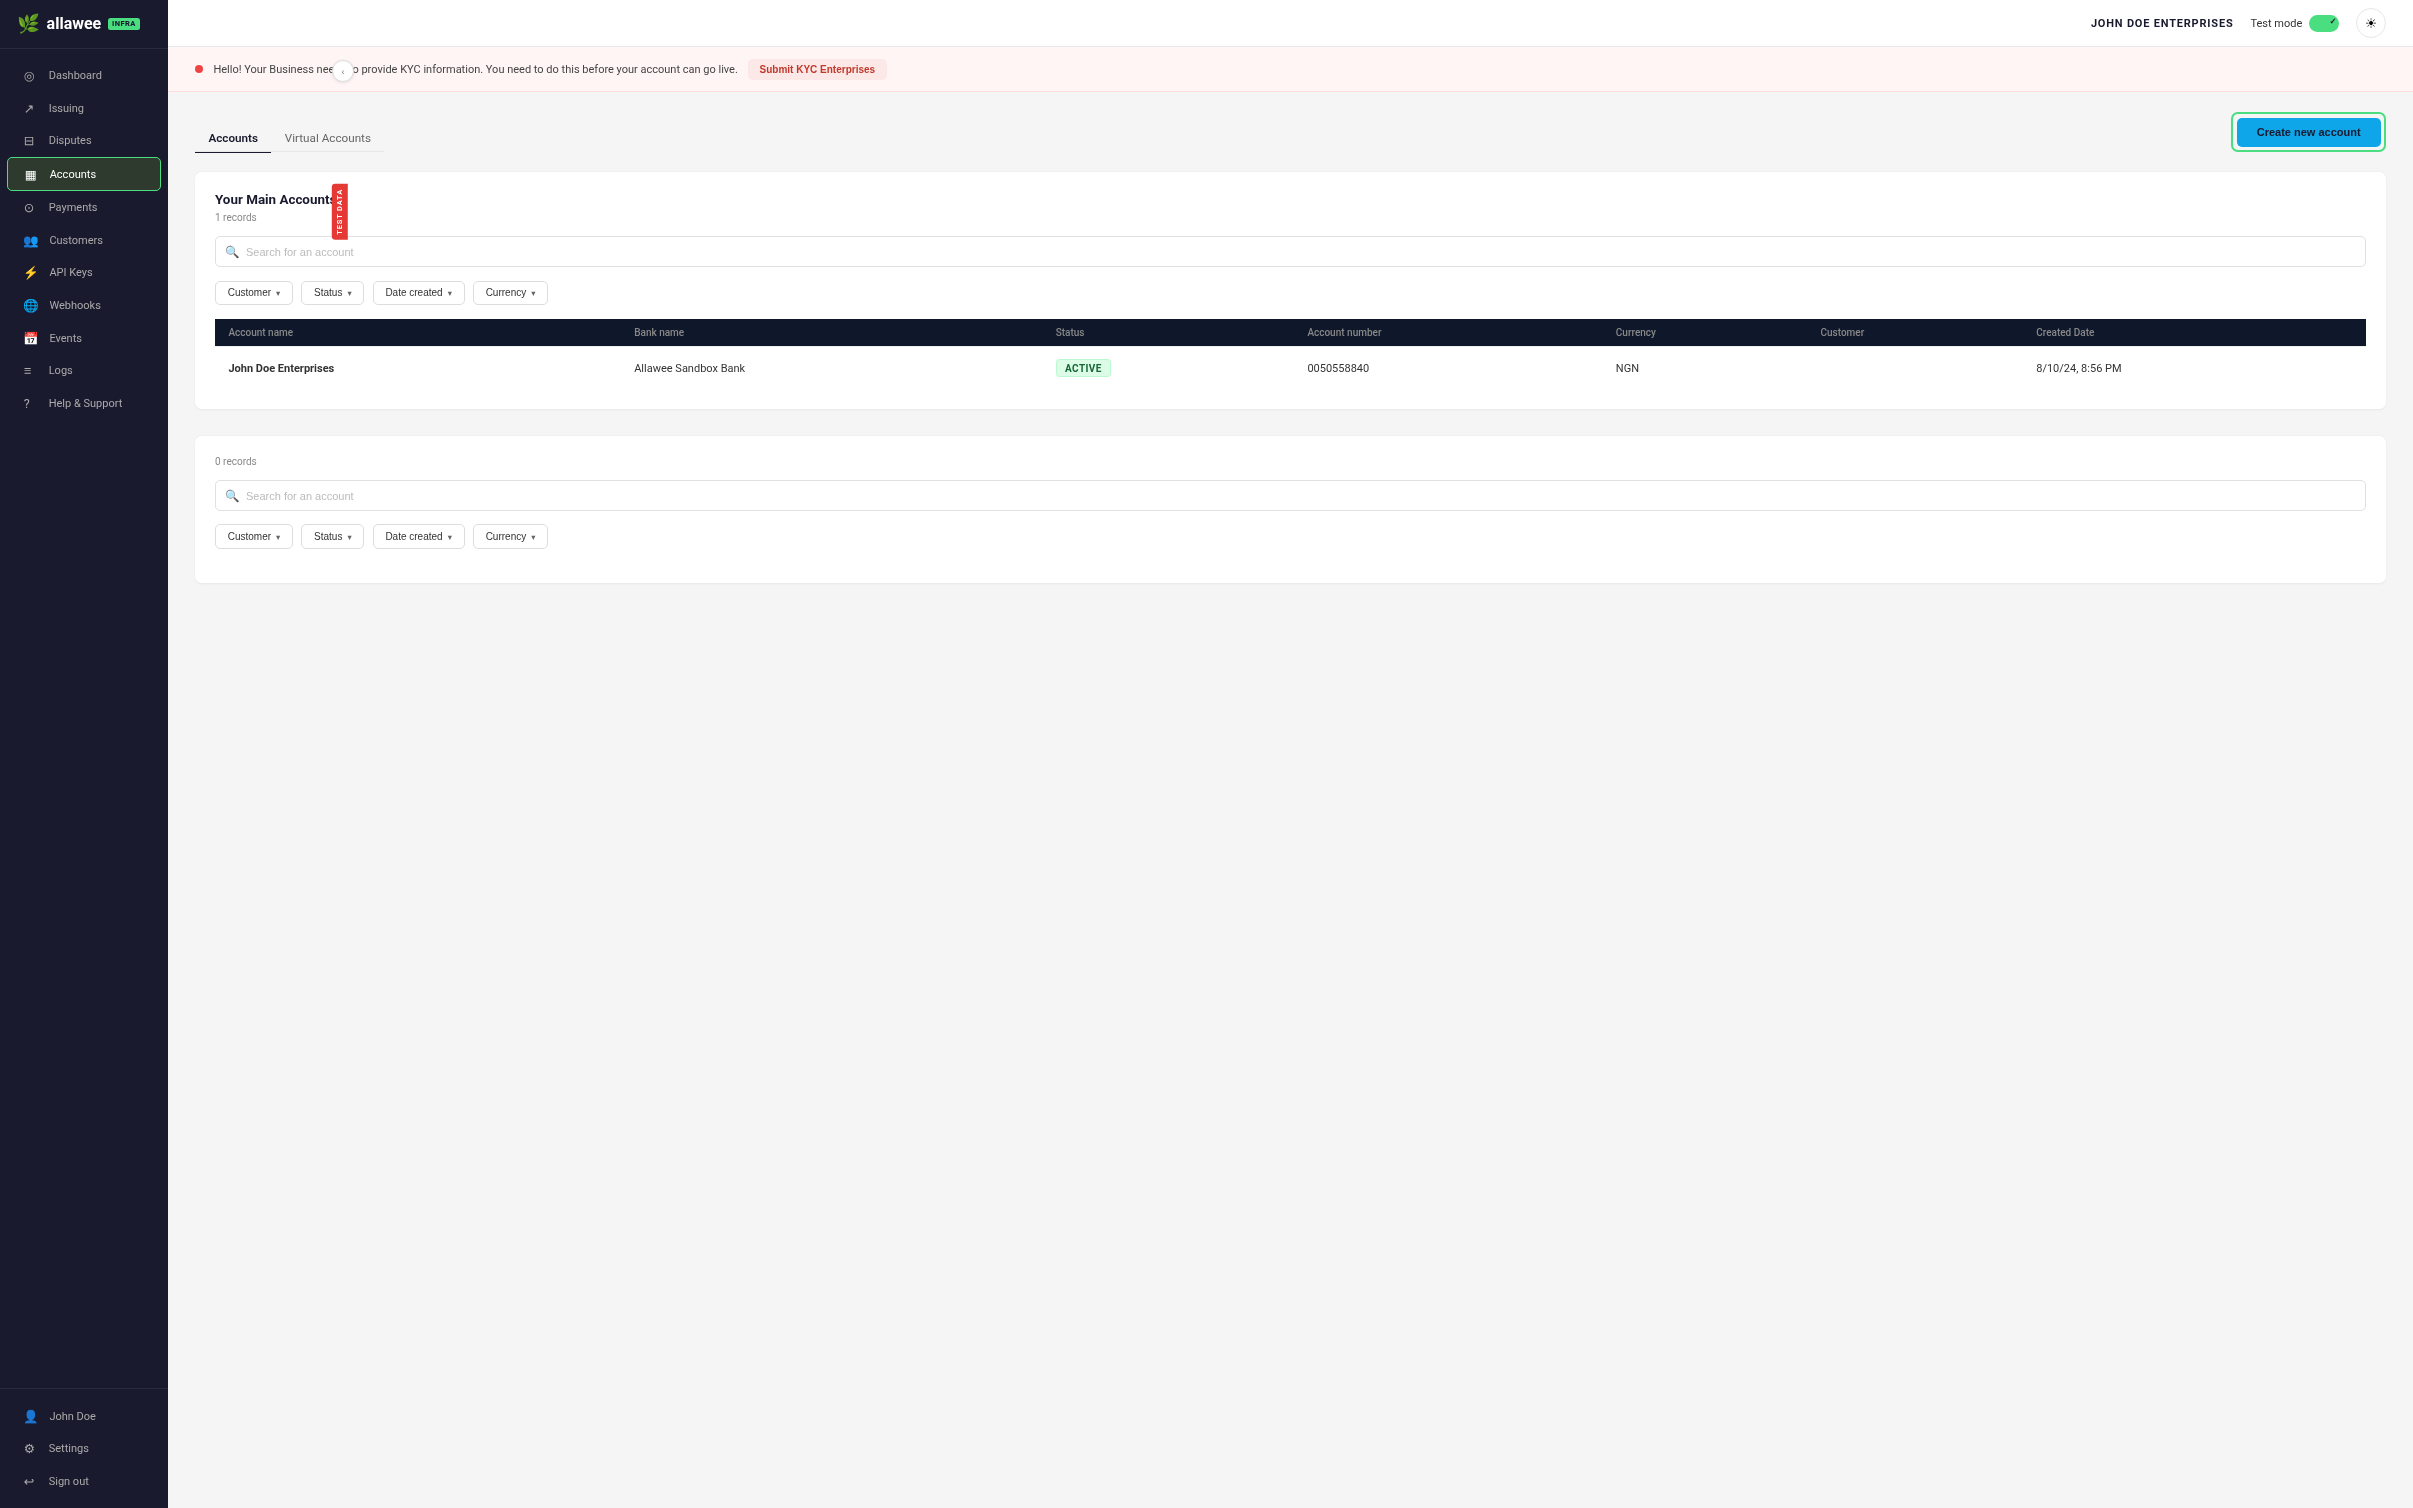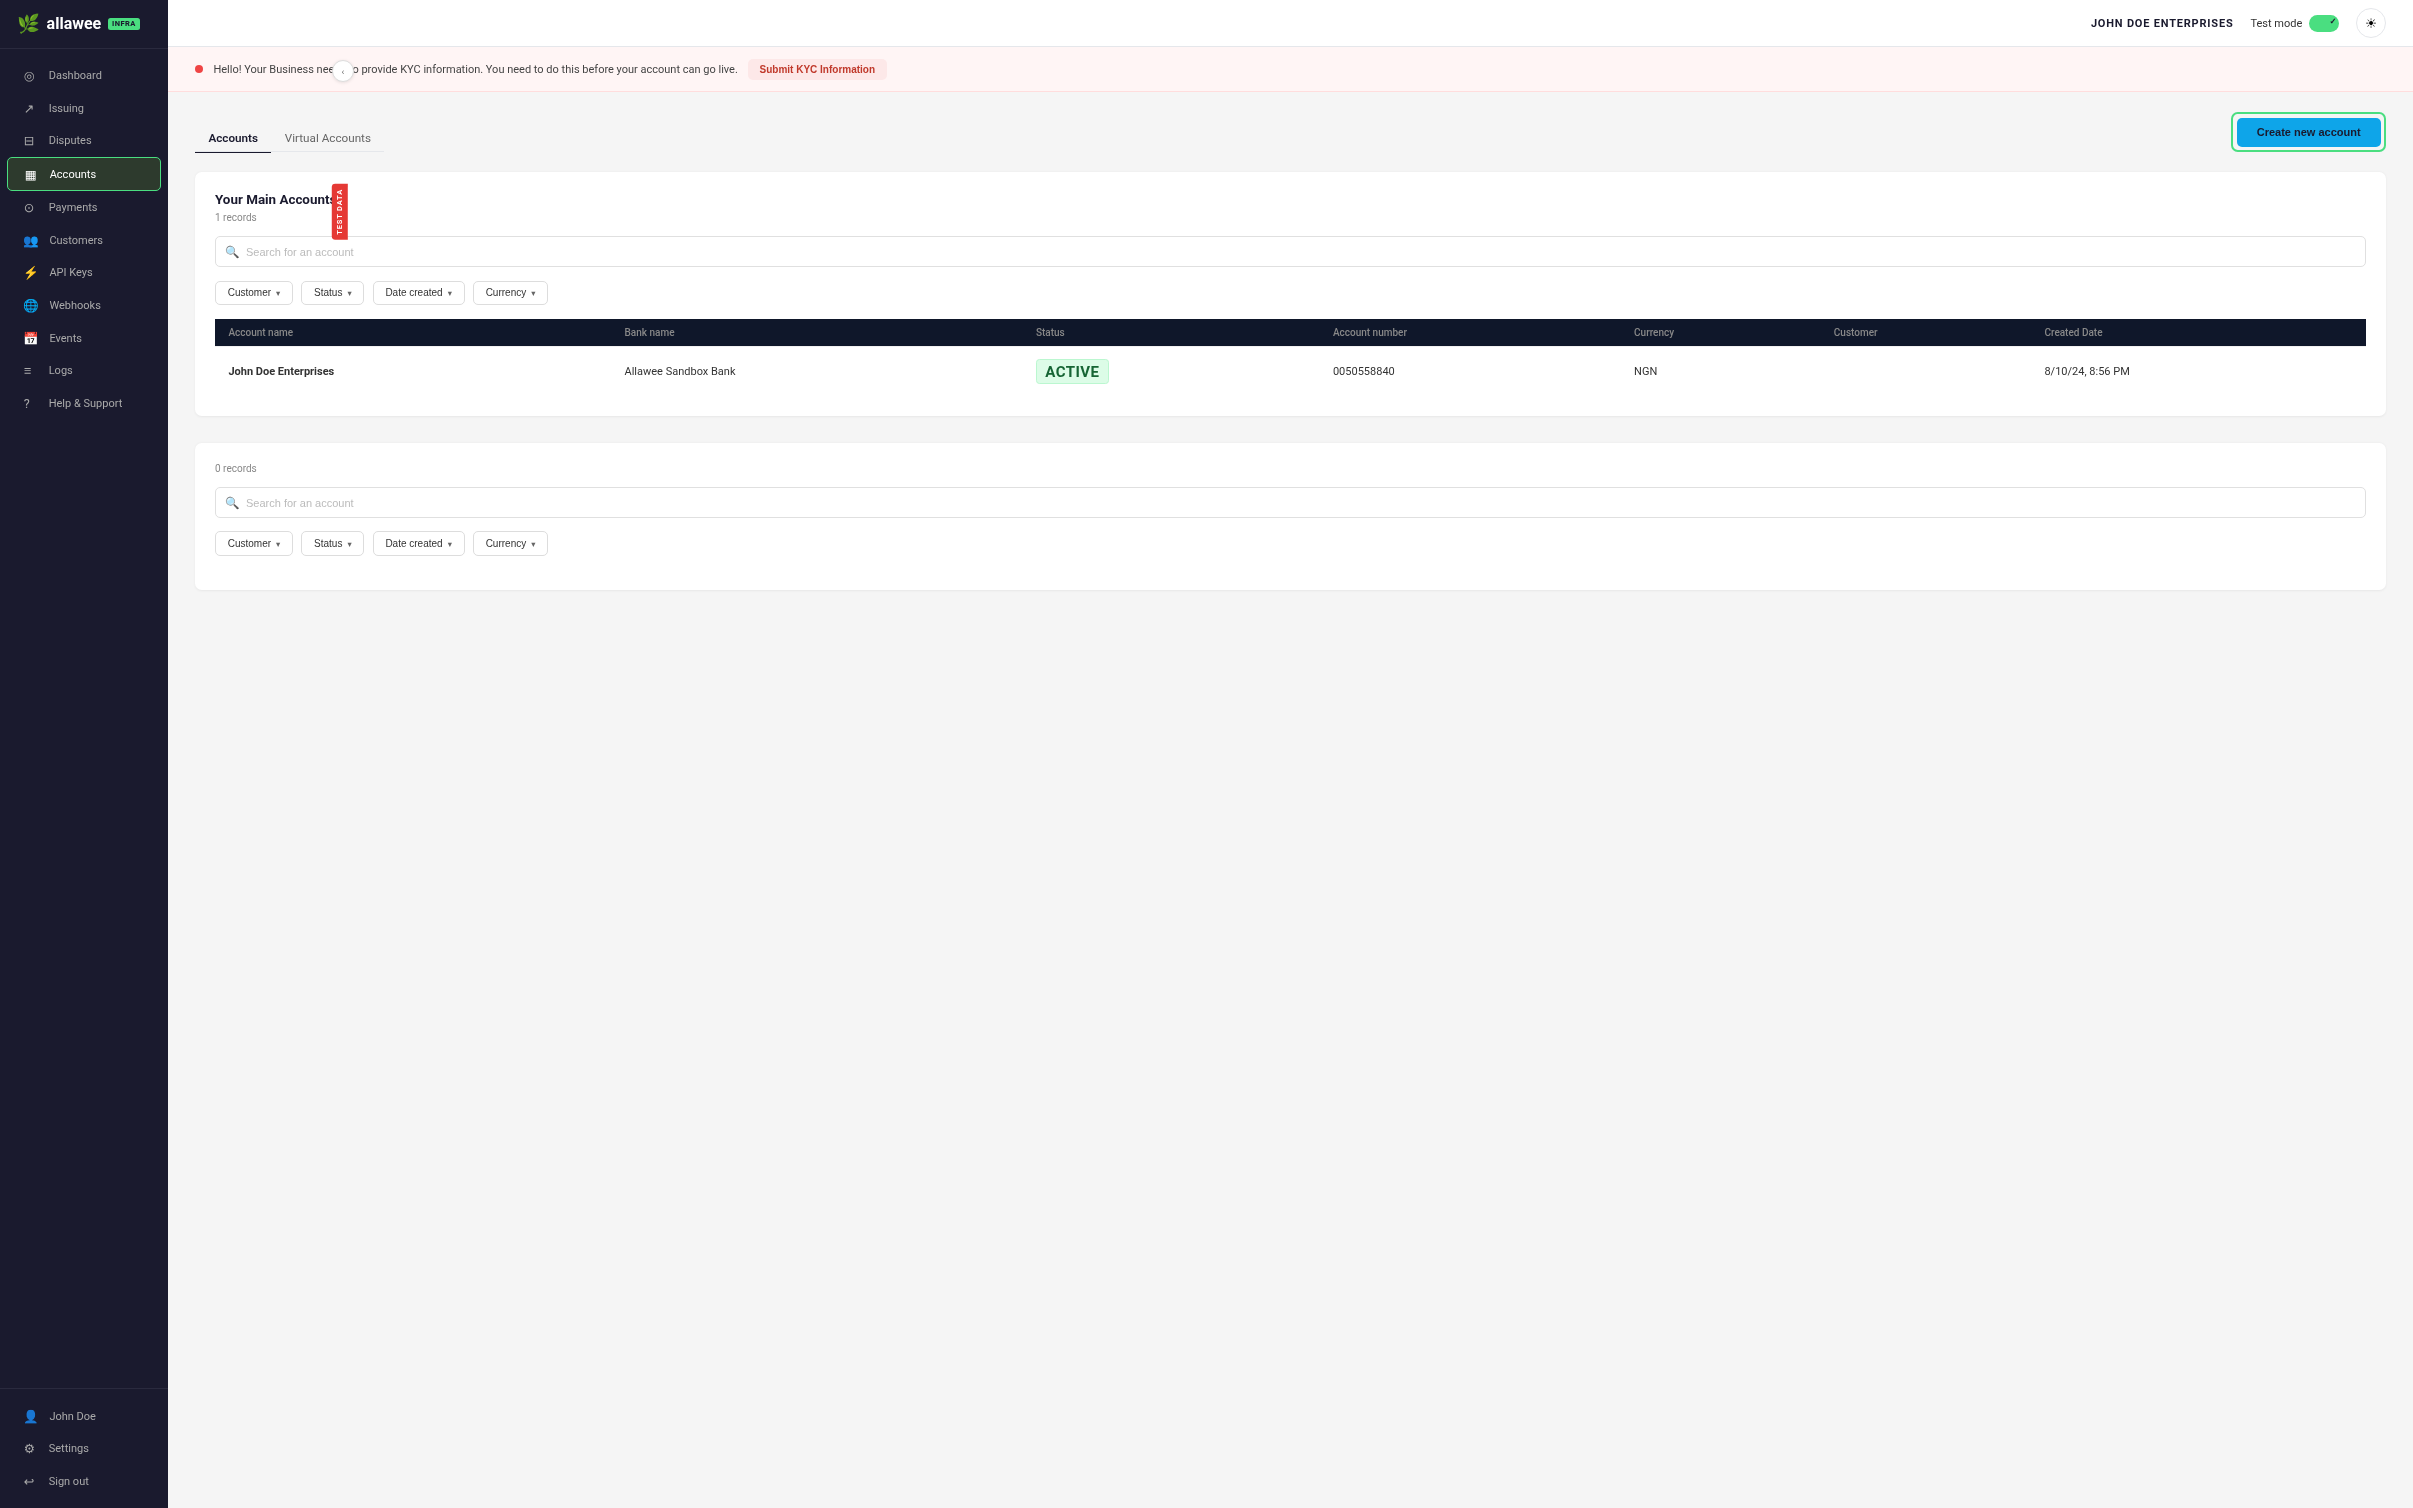--- a/index.html
+++ b/index.html
@@ -336,21 +336,21 @@
       font-size: 11px;
       color: #333;
       border-bottom: 0.8px solid #f0f0f0;
     }
     .table tr:last-child td { border-bottom: none; }
     .account-name-cell { font-weight: 700; color: #1a1a2e; }
     .status-badge {
       display: inline-block;
       padding: 2.5px 8.4px;
       border-radius: 3.4px;
-      font-size: 15px;
+      font-size: 10px;
       font-weight: 700;
       letter-spacing: 0.4px;
     }
     .status-active {
       background: #dcfce7;
       color: #166534;
       border: 0.8px solid #bbf7d0;
     }
   </style>
 </head>
@@ -444,21 +444,21 @@
       <div class="toggle-switch"></div>
     </div>
     <div class="theme-btn">☀</div>
   </div>
 
   <div class="content">
 
     <div class="kyc-banner">
       <div class="kyc-dot"></div>
       <span>Hello! Your Business needs to provide KYC information. You need to do this before your account can go live.</span>
-      <button class="kyc-submit-btn">Submit KYC Information</button>
+      <button class="kyc-submit-btn">Submit KYC Enterprises</button>
     </div>
 
     <div class="page-content">
 
       <div style="display:flex; align-items:flex-end; justify-content:space-between; margin-bottom:20px;">
         <div class="tabs" id="tabs-row" style="border-bottom: 1.7px solid rgb(229, 231, 235); margin-bottom: 0px; padding-bottom: 0px;">
             <div class="tab active">Accounts</div>
             <div class="tab">Virtual Accounts</div>
           </div>
         <div class="create-btn-wrapper">

